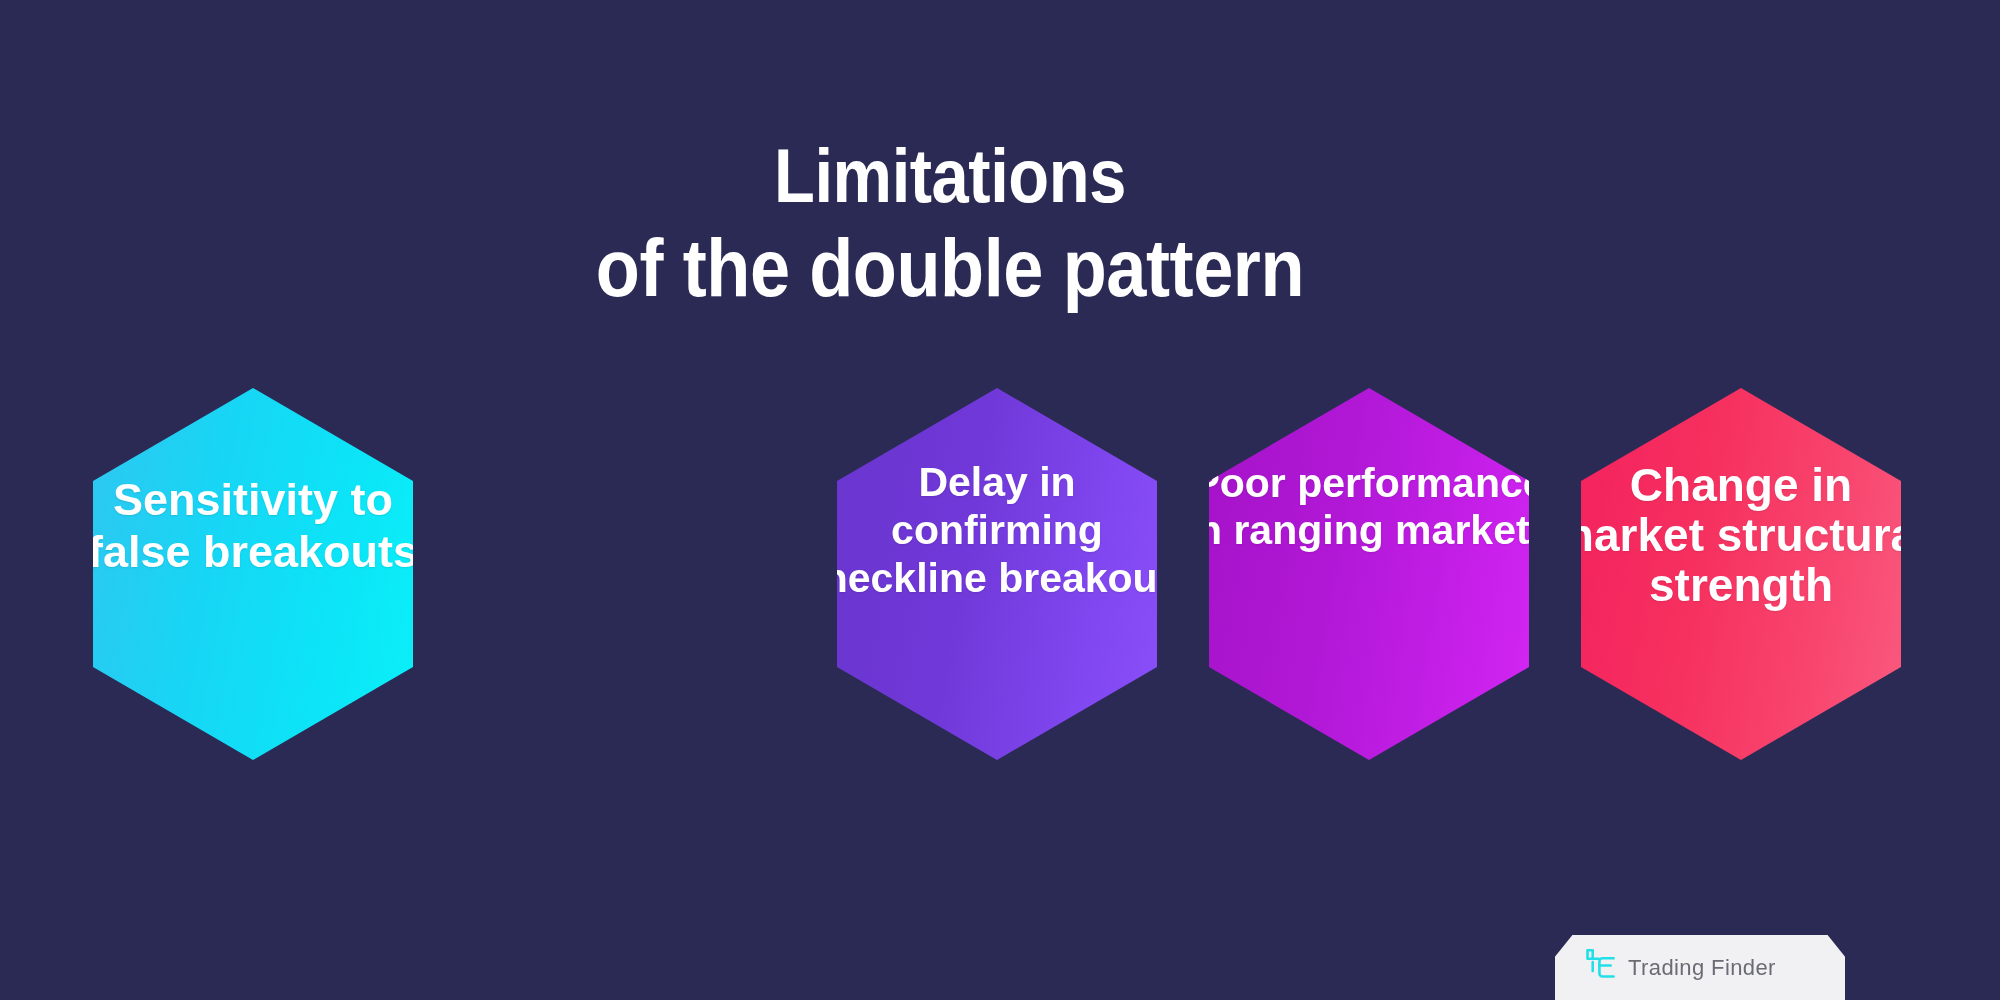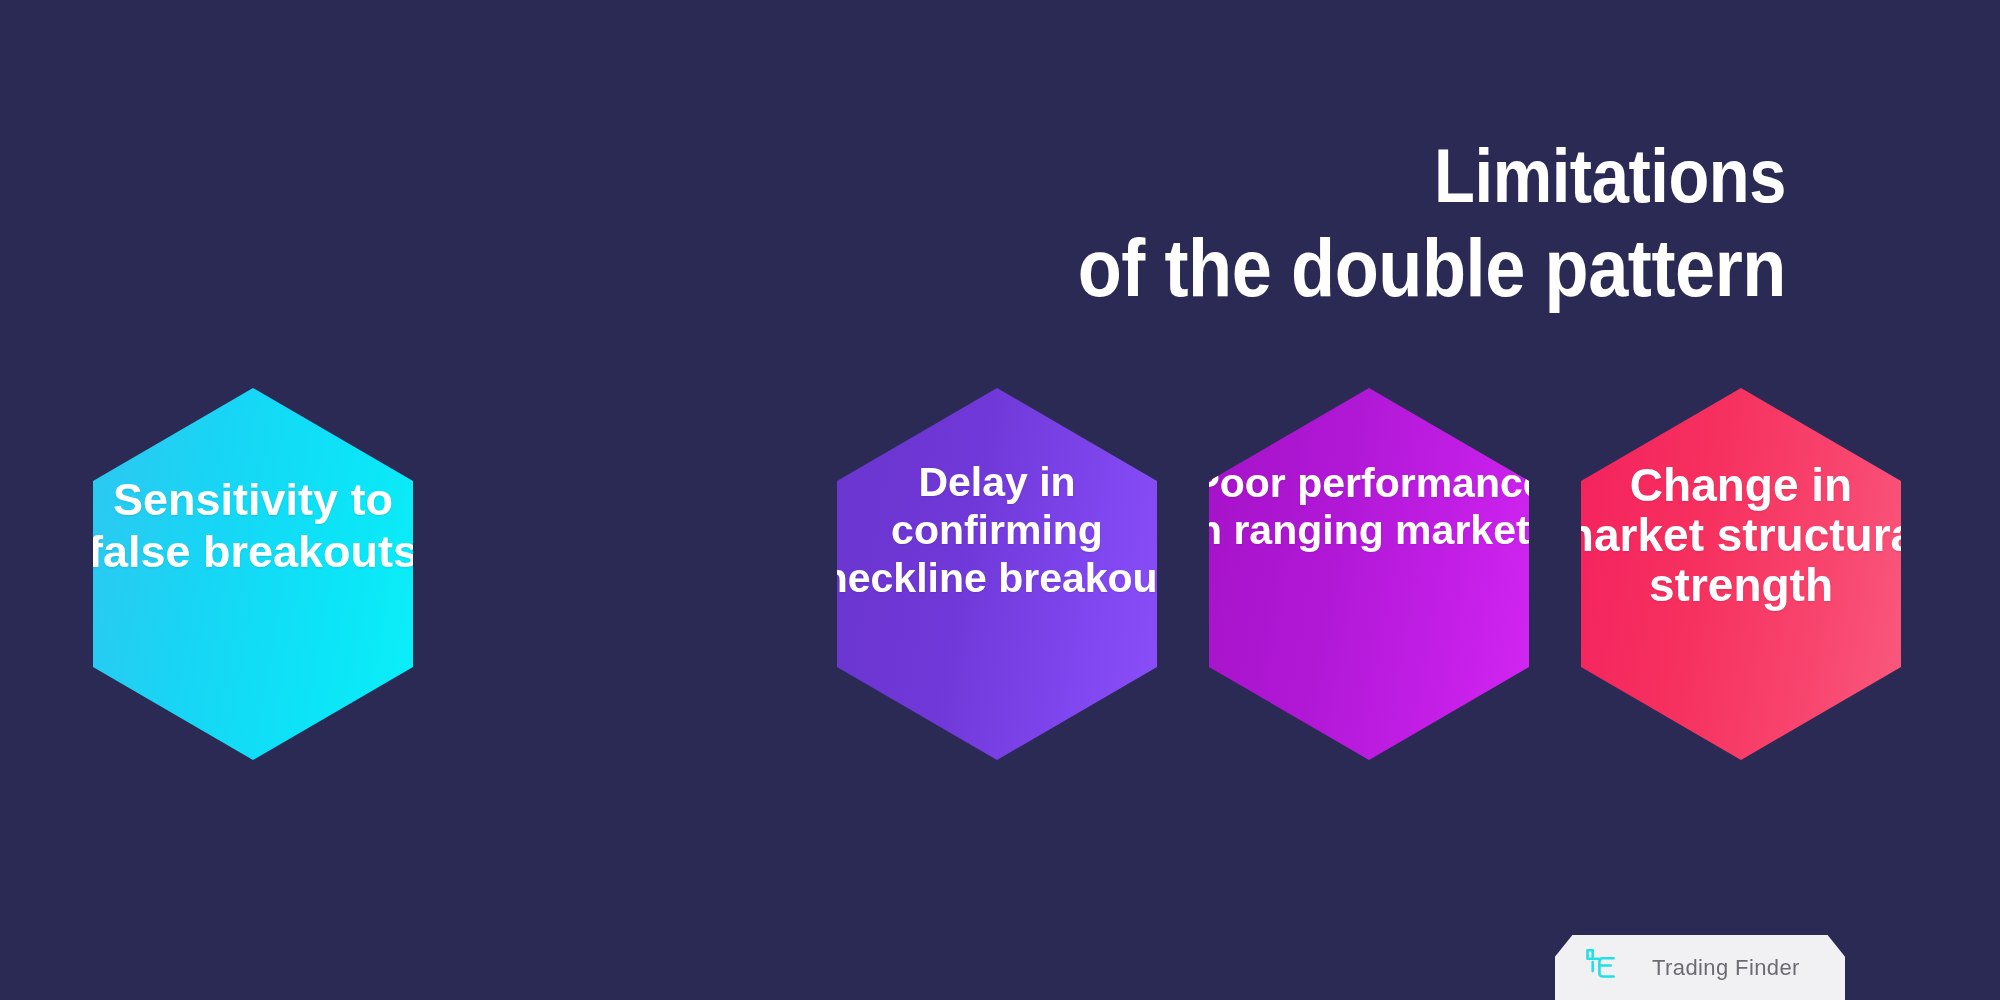--- a/index.html
+++ b/index.html
@@ -22,21 +22,21 @@
     background: #2b2a55;
     overflow: hidden;
   }
 
   
   .title-block {
     position: absolute;
     left: 0;
     top: 132px;
     width: 1900px;
-    text-align: right;
+    text-align: center;
     user-select: none;
   }
   .title-line {
     display: block;
     color: #ffffff;
     font-family: "Liberation Sans Narrow", "Liberation Sans", sans-serif;
     font-weight: bold;
     letter-spacing: -0.5px;
     white-space: nowrap;
     transform: scaleX(0.88);
@@ -117,21 +117,20 @@
     flex: 0 0 auto;
     margin-right: 11px;
     display: block;
   }
   .logo-text {
     color: #6b6b74;
     font-family: "Liberation Sans", sans-serif;
     font-size: 22px;
     letter-spacing: 0.4px;
     white-space: nowrap;
-    margin-left: 24px;
   }
 </style>
 </head>
 <body>
 
 <div id="stage">
 
   <div class="title-block">
     <span class="title-line title-line-1">Limitations</span>
     <span class="title-line title-line-2">of the double pattern</span>

